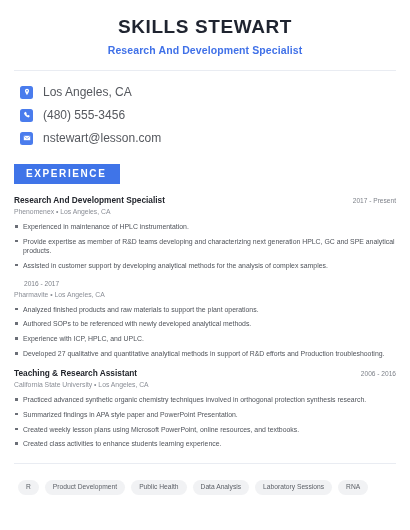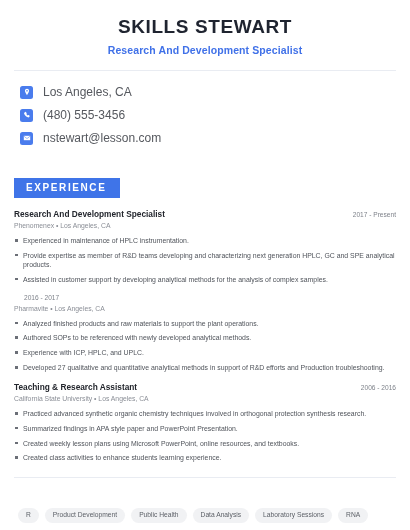--- a/index.html
+++ b/index.html
@@ -95,21 +95,21 @@
     font-size: 10px;
     font-weight: bold;
     letter-spacing: 1.6px;
     padding: 5px 14px 5px 12px;
     line-height: 1;
   }
 
   .section-badge-wrap { margin-left: -14px; padding-left: 14px; }
 
   .section {
-    margin-top: 30px;
+    margin-top: 16px;
   }
 
   
   .entries { margin-top: 11px; }
 
   .entry { margin-bottom: 10px; }
 
   .entry-head {
     display: flex;
     align-items: baseline;

